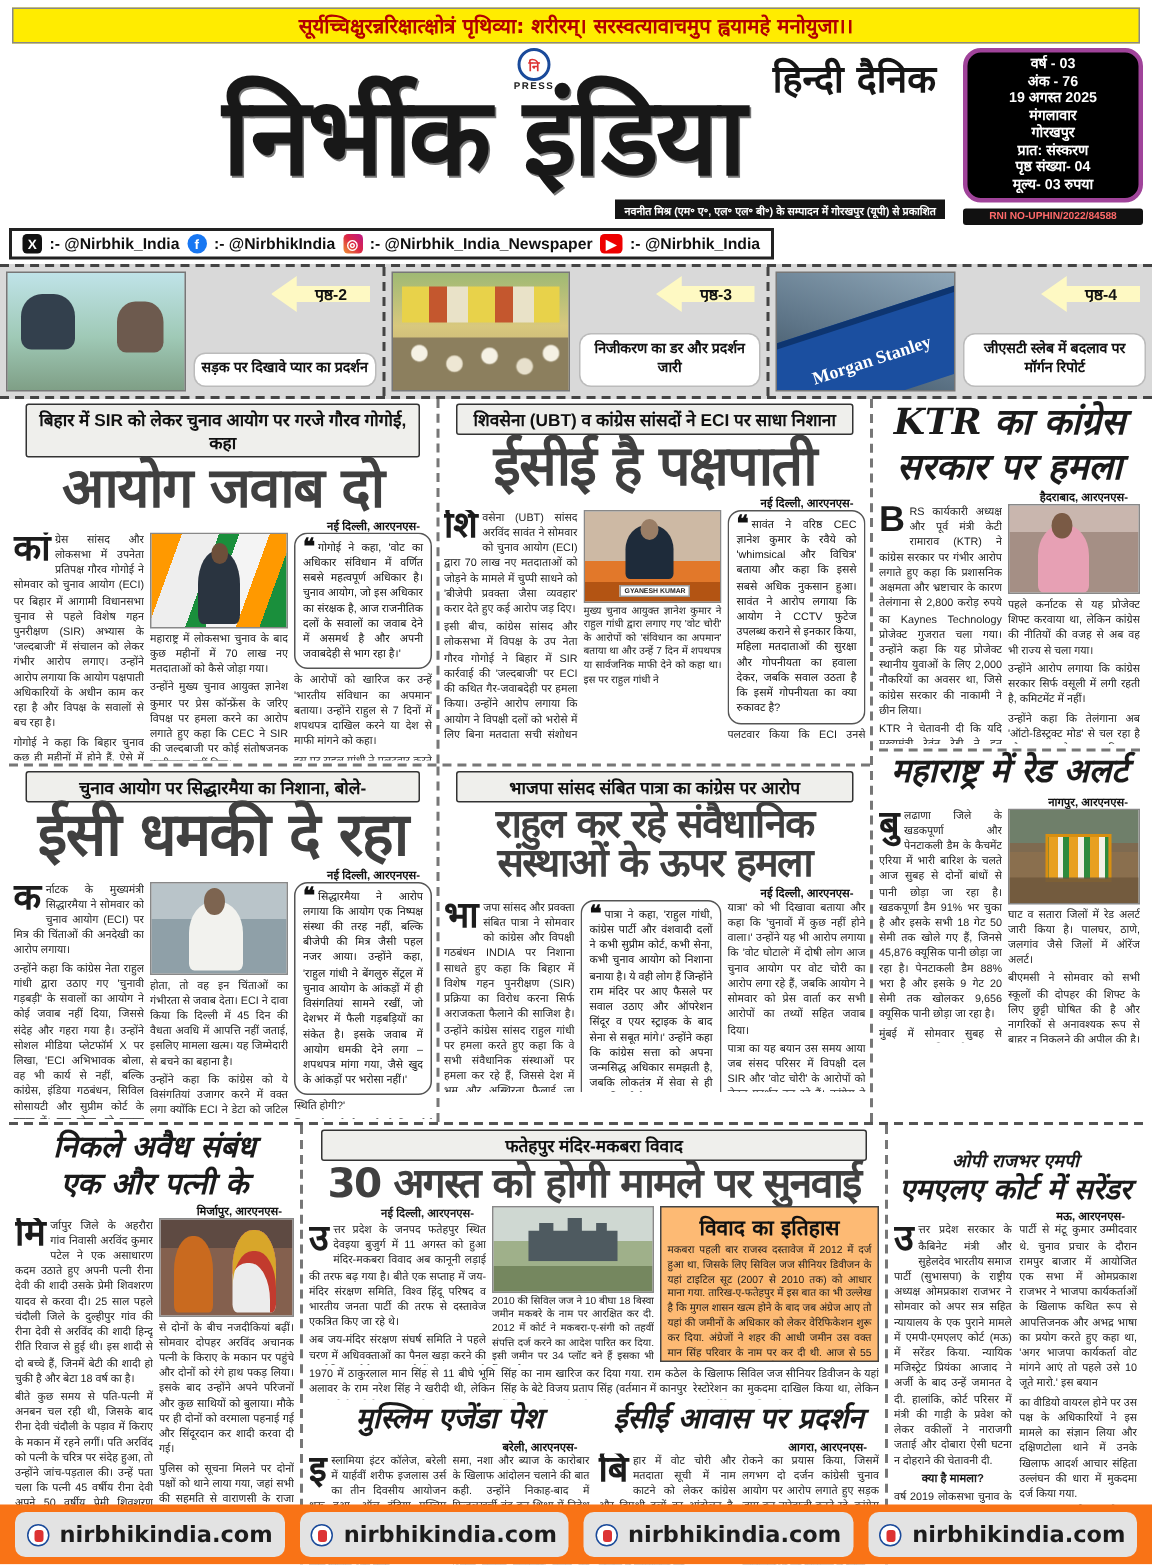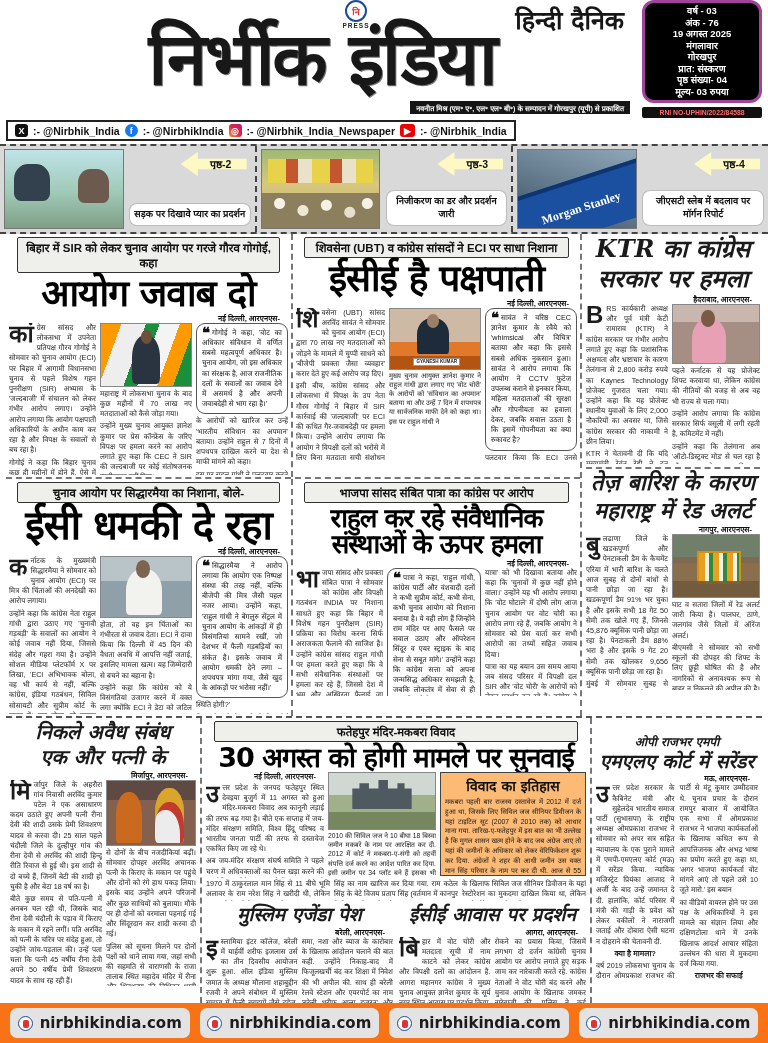--- a/index.html
+++ b/index.html
@@ -70,21 +70,21 @@
                radial-gradient(circle at 90% 30%,#f5f1e4 0 5px,transparent 6px),#8c7f5e; }
   .ph-morgan { background:linear-gradient(200deg,#8fa7b8 0%,#5d7487 60%,#3c4f5e 100%); }
   .ph-morgan .ms-sign { position:absolute; left:-12%; bottom:-8%; width:130%; height:72%;
     background:#1b4fa0; transform:rotate(-18deg); border-top:4px solid #0e3570;
     display:flex; align-items:center; justify-content:center; }
   .ph-morgan .ms-text { color:#fff; font-size:12px; font-weight:bold; font-family:"Liberation Serif",serif; white-space:nowrap; }
 
   
   .kicker { border:1.5px solid #333; background:#efefec; text-align:center; font-weight:bold;
     font-size:11.5px; padding:2px 2px; margin:3px 8px 2px; border-radius:2px; }
-  .head-xl { text-align:center; font-weight:900; font-family:"DejaVu Sans",sans-serif; color:#000000;
+  .head-xl { text-align:center; font-weight:900; font-family:"DejaVu Sans",sans-serif; color:#404040;
     letter-spacing:-1px; line-height:1.02; }
   .script-head { text-align:center; font-weight:900; font-style:italic; color:#1b1b1b;
     font-family:"DejaVu Serif",serif; line-height:1.25; }
 
   
   .dateline { font-weight:bold; font-size:7.6px; text-align:right; padding-right:8px; }
   .btxt { font-size:7.2px; line-height:1.42; text-align:justify; color:#1c1c1c; }
   .btxt p { margin-bottom:2px; }
   .dropcap { float:left; font-size:24px; font-weight:900; line-height:0.85; padding:1px 3px 0 0; }
   .quote-box { border:1.5px solid #555; border-radius:9px; padding:4px 5px 4px 5px; background:#fff;
@@ -158,20 +158,21 @@
   .furl .flogo { width:15px; height:15px; border-radius:50%; background:#fff; border:1.5px solid #1a4a9a;
     display:inline-block; position:relative; }
   .furl .flogo:before { content:""; position:absolute; left:4px; top:3px; width:6px; height:8px; background:#d33; border-radius:2px; }
 </style>
 </head>
 <body>
 
 <div class="page">
 
   
+  <div class="shloka-strip">सूर्यच्चिक्षुरन्नरिक्षात्क्षोत्रं पृथिव्या: शरीरम्। सरस्वत्यावाचमुप ह्वयामहे मनोयुजा।।</div>
 
   
   <div class="masthead">
     <div class="press-logo">
       <div class="pl-circle">नि</div>
       <div class="pl-text">PRESS</div>
     </div>
     <div class="daily-label">हिन्दी दैनिक</div>
     <div class="mast-title">निर्भीक इंडिया</div>
     <div class="info-box">
@@ -366,21 +367,20 @@
               <div class="btxt" style="margin-top:2px;">
                 <p>पहले कर्नाटक से यह प्रोजेक्ट शिफ्ट करवाया था, लेकिन कांग्रेस की नीतियों की वजह से अब वह भी राज्य से चला गया।</p>
                 <p>उन्होंने आरोप लगाया कि कांग्रेस सरकार सिर्फ वसूली में लगी रहती है, कमिटमेंट में नहीं।</p>
                 <p>उन्होंने कहा कि तेलंगाना अब 'ऑटो-डिस्ट्रक्ट मोड' से चल रहा है और राज्य को ATM की तरह कांग्रेस हाईकमान के हवाले कर दिया गया है।</p>
               </div>
             </div>
           </div>
         </div>
 
         <div>
-          <div class="script-head" style="font-size:22px;">तेज़ बारिश के कारण</div>
           <div class="script-head" style="font-size:22px;">महाराष्ट्र में रेड अलर्ट</div>
           <div class="dateline">नागपुर, आरएनएस-</div>
           <div class="a-cols" style="height:156px;">
             <div class="a-col btxt" style="flex:1;">
               <span class="dropcap">बु</span>
               <p>लढाणा जिले के खडकपूर्णा और पेनटाकली डैम के कैचमेंट एरिया में भारी बारिश के चलते आज सुबह से दोनों बांधों से पानी छोड़ा जा रहा है। खडकपूर्णा डैम 91% भर चुका है और इसके सभी 18 गेट 50 सेमी तक खोले गए हैं, जिनसे 45,876 क्यूसिक पानी छोड़ा जा रहा है। पेनटाकली डैम 88% भरा है और इसके 9 गेट 20 सेमी तक खोलकर 9,656 क्यूसिक पानी छोड़ा जा रहा है।</p>
               <p>मुंबई में सोमवार सुबह से मूसलाधार बारिश के कारण लोकल ट्रेन सेवाएं 10-15 मिनट तक विलंबित हैं। सेंट्रल रेलवे ने कहा कि जलभराव वाले क्षेत्रों में इंजीनियरिंग टीम तैनात की गई है। मौसम विभाग ने मुंबई, पुणे घाट, कोल्हापुर</p>
             </div>
             <div class="a-col" style="width:88px;">
               <div class="photo p-flood"></div>

